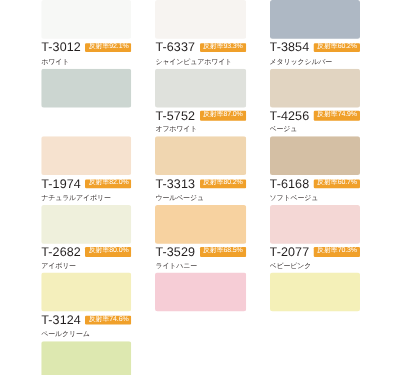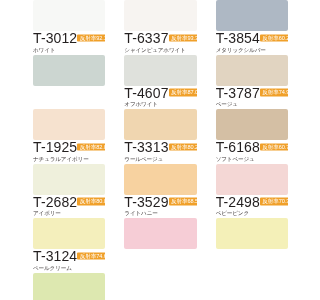--- a/index.html
+++ b/index.html
@@ -55,21 +55,21 @@
 
   .code-row {
     display: flex;
     align-items: center;
     justify-content: space-between;
     height: 11px;
     line-height: 11px;
   }
 
   .code {
-    font-size: 14px;
+    font-size: 10px;
     letter-spacing: 0.1px;
     color: #231f1f;
     white-space: nowrap;
     font-family: "Liberation Sans", sans-serif;
   }
 
   .badge {
     display: inline-block;
     background: #f0a02a;
     color: #ffffff;
@@ -129,41 +129,41 @@
           <div class="name">メタリックシルバー</div>
         </div>
       </div>
       <div class="cell">
         <div class="swatch" style="background: rgb(204, 214, 209);"></div>
       </div>
       <div class="cell">
         <div class="swatch" style="background: rgb(223, 225, 220);"></div>
         <div class="meta">
           <div class="code-row">
-            <span class="code">T-4607</span>
+            <span class="code">T-5752</span>
             <span class="badge">反射率87.0%</span>
           </div>
           <div class="name">オフホワイト</div>
         </div>
       </div>
       <div class="cell">
         <div class="swatch" style="background: rgb(225, 212, 193);"></div>
         <div class="meta">
           <div class="code-row">
-            <span class="code">T-3787</span>
+            <span class="code">T-4256</span>
             <span class="badge">反射率74.9%</span>
           </div>
           <div class="name">ベージュ</div>
         </div>
       </div>
       <div class="cell">
         <div class="swatch" style="background: rgb(246, 226, 207);"></div>
         <div class="meta">
           <div class="code-row">
-            <span class="code">T-1925</span>
+            <span class="code">T-1974</span>
             <span class="badge">反射率82.0%</span>
           </div>
           <div class="name">ナチュラルアイボリー</div>
         </div>
       </div>
       <div class="cell">
         <div class="swatch" style="background: rgb(240, 214, 176);"></div>
         <div class="meta">
           <div class="code-row">
             <span class="code">T-3313</span>
@@ -199,21 +199,21 @@
             <span class="code">T-3529</span>
             <span class="badge">反射率68.5%</span>
           </div>
           <div class="name">ライトハニー</div>
         </div>
       </div>
       <div class="cell">
         <div class="swatch" style="background: rgb(244, 215, 213);"></div>
         <div class="meta">
           <div class="code-row">
-            <span class="code">T-2498</span>
+            <span class="code">T-2077</span>
             <span class="badge">反射率70.3%</span>
           </div>
           <div class="name">ベビーピンク</div>
         </div>
       </div>
       <div class="cell">
         <div class="swatch" style="background: rgb(244, 239, 188);"></div>
         <div class="meta">
           <div class="code-row">
             <span class="code">T-3124</span>

